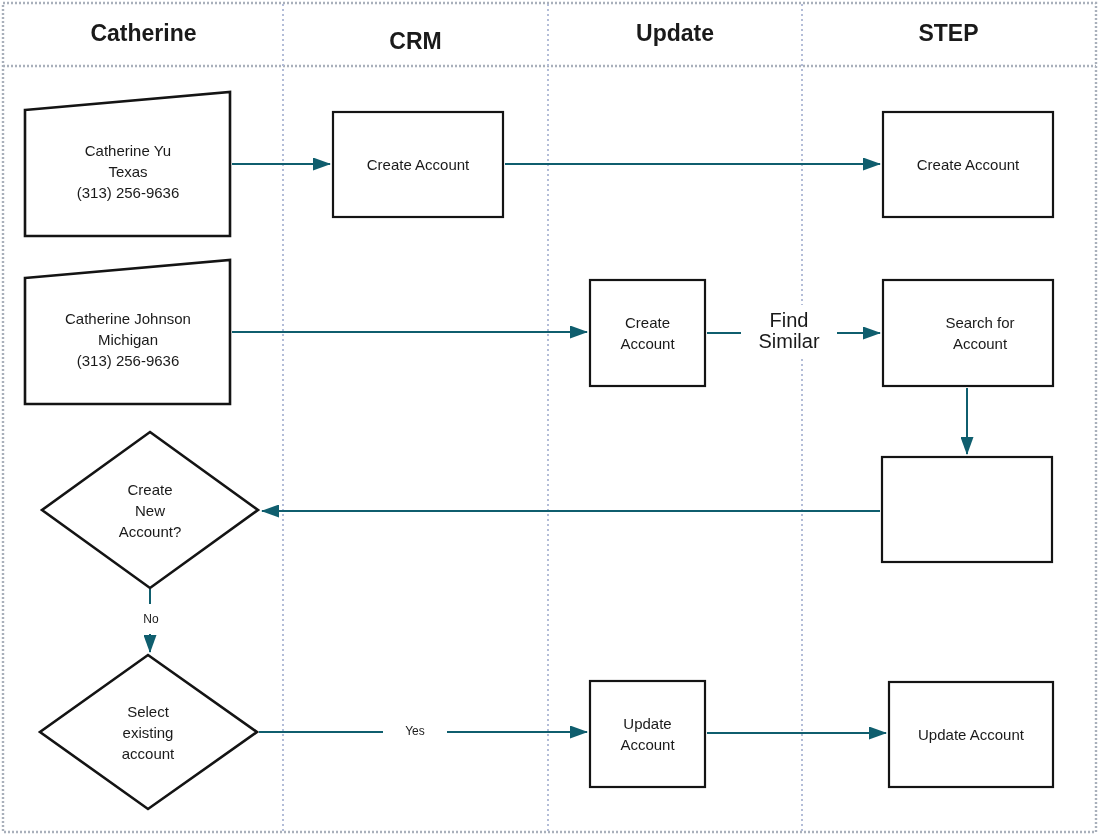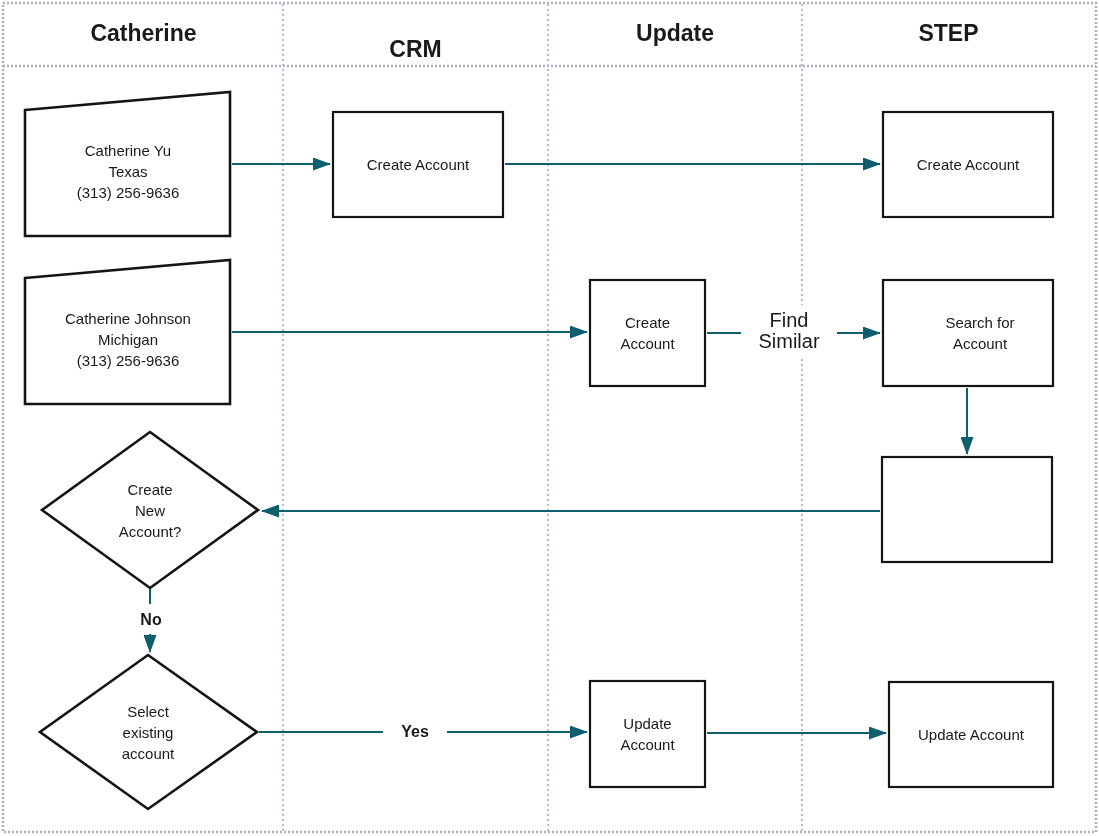--- a/index.html
+++ b/index.html
@@ -23,21 +23,21 @@
   .conn{stroke:var(--connector);stroke-width:2;fill:none;}
   marker#arrowhead path{fill:var(--connector);}
   .shape{fill:#ffffff;stroke:var(--shape-border);}
   .rect-shape{stroke-width:2.2;}
   .poly-shape{stroke-width:2.6;}
   .lbl{
     position:absolute;display:flex;align-items:center;justify-content:center;
     text-align:center;white-space:pre-line;font-size:15px;line-height:21px;
   }
   .lane-title{font-size:23px;font-weight:bold;line-height:26px;}
-  .edge-lbl{font-weight:bold;font-size:16px;background:var(--bg);}
+  .edge-lbl{font-weight:normal;font-size:12px;background:var(--bg);}
   .edge-lbl.plain{font-weight:normal;font-size:20px;}
 </style>
 </head>
 <body>
 
 <div class="canvas">
 
   <svg class="layer" viewBox="0 0 1099 836">
     <defs>
       <marker id="arrowhead" markerUnits="userSpaceOnUse" markerWidth="18" markerHeight="13" refX="17" refY="6.5" orient="auto">
@@ -69,21 +69,21 @@
     <rect class="shape rect-shape" x="590" y="280" width="115" height="106"></rect>
     <rect class="shape rect-shape" x="883" y="280" width="170" height="106"></rect>
     <rect class="shape rect-shape" x="882" y="457" width="170" height="105"></rect>
     <polygon class="shape poly-shape" points="150,432 258,510 150,588 42,510"></polygon>
     <polygon class="shape poly-shape" points="148,655 257,732 148,809 40,732"></polygon>
     <rect class="shape rect-shape" x="590" y="681" width="115" height="106"></rect>
     <rect class="shape rect-shape" x="889" y="682" width="164" height="105"></rect>
   </svg>
 
   <div class="lbl lane-title" style="left:4px;top:8px;width:279px;height:50px;">Catherine</div>
-  <div class="lbl lane-title" style="left:283px;top:24px;width:265px;height:50px;">CRM</div>
+  <div class="lbl lane-title" style="left:283px;top:16px;width:265px;height:50px;">CRM</div>
   <div class="lbl lane-title" style="left:548px;top:8px;width:254px;height:50px;">Update</div>
   <div class="lbl lane-title" style="left:802px;top:8px;width:293px;height:50px;">STEP</div>
 
   <div class="lbl" style="left:30px;top:110px;width:196px;height:122px;">Catherine Yu
 Texas
 (313) 256-9636</div>
   <div class="lbl" style="left:333px;top:112px;width:170px;height:105px;">Create Account</div>
   <div class="lbl" style="left:883px;top:112px;width:170px;height:105px;">Create Account</div>
   <div class="lbl" style="left:30px;top:278px;width:196px;height:122px;">Catherine Johnson
 Michigan

